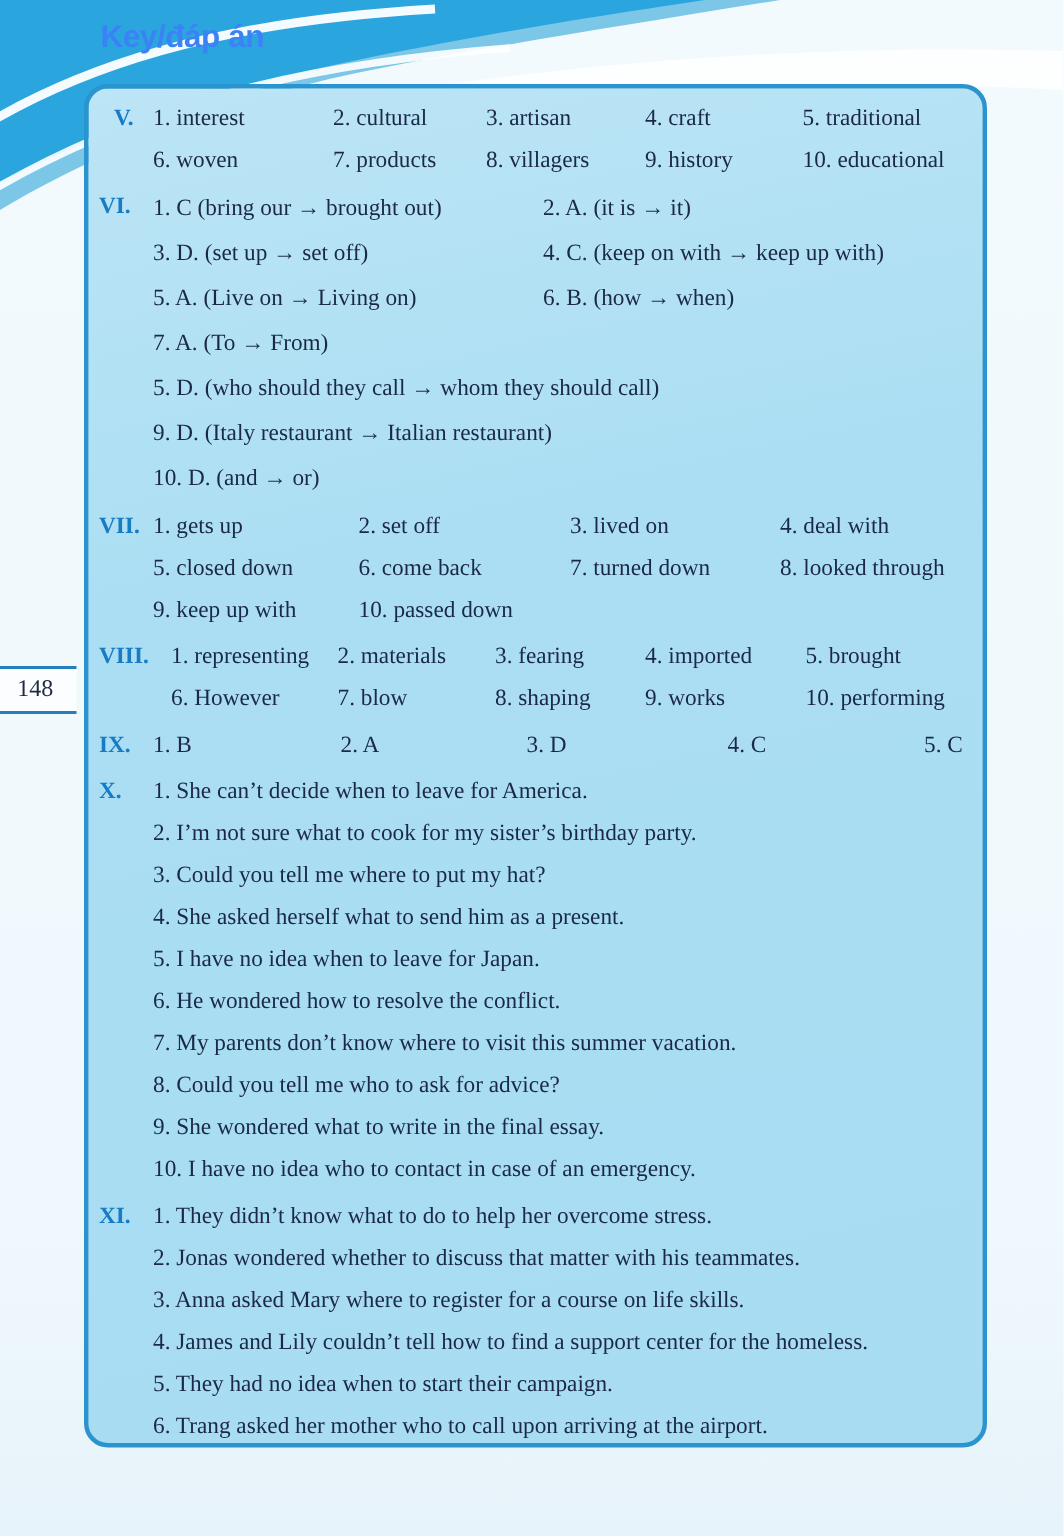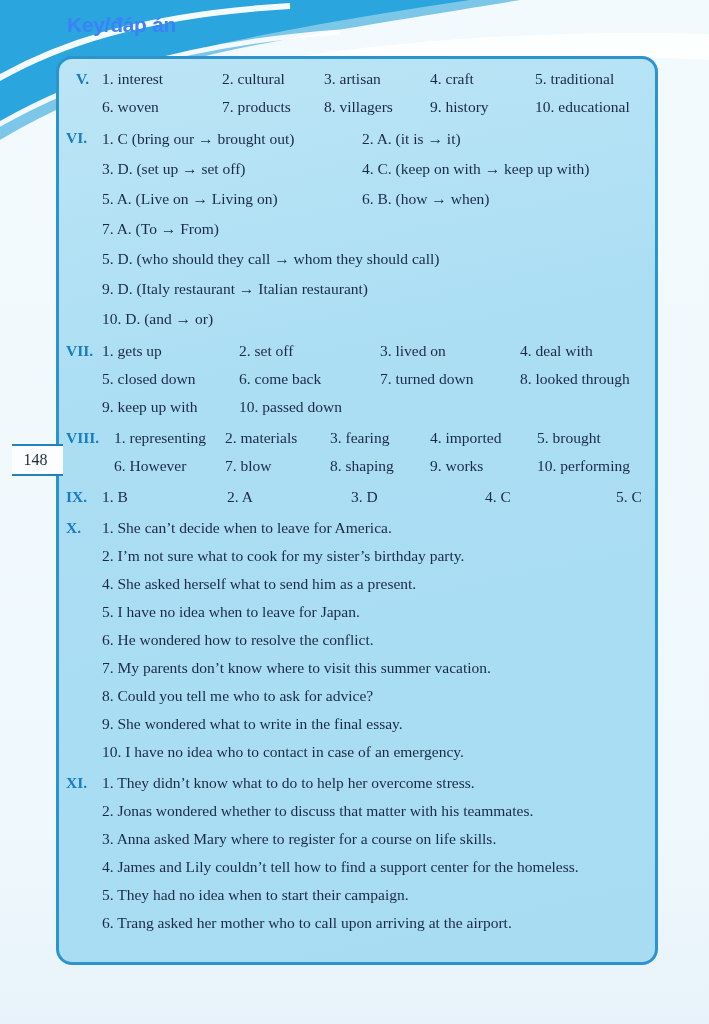--- a/index.html
+++ b/index.html
@@ -33,21 +33,21 @@
   .sec-vi .row{line-height:30px;}
   .cell{white-space:nowrap;}
   .cols-v   {grid-template-columns:120px 102px 106px 105px 1fr;}
   .cols-vi  {grid-template-columns:225px 1fr;gap:35px;}
   .cols-vii {grid-template-columns:137px 141px 140px 1fr;}
   .cols-viii{grid-template-columns:111px 105px 100px 107px 1fr;}
   .cols-ix  {grid-template-columns:81px 80px 90px 87px 1fr;gap:44px;}
   .cols-x,.cols-xi{grid-template-columns:1fr;}
   
   .page-number{
-    position:absolute;left:12px;top:444px;width:47px;z-index:3;
+    position:absolute;left:0;top:444px;width:47px;z-index:3;
     border-top:2px solid #2380bf;border-bottom:2px solid #2380bf;
     padding:5px 4px 5px 0;text-align:center;
     font-size:16px;color:#1f2b3e;background:#fbfdff;
   }
 </style>
 </head>
 <body>
 
 <div class="top-deco">
   <svg width="709" height="170" viewBox="0 0 709 170">
@@ -157,20 +157,23 @@
       </div>
       <div class="section sec-x">
         <span class="sec-label">X.</span>
         <div class="row cols-x">
           <span class="cell">1. She can’t decide when to leave for America.</span>
         </div>
         <div class="row cols-x">
           <span class="cell">2. I’m not sure what to cook for my sister’s birthday party.</span>
         </div>
         <div class="row cols-x">
+          <span class="cell">3. Could you tell me where to put my hat?</span>
+        </div>
+        <div class="row cols-x">
           <span class="cell">4. She asked herself what to send him as a present.</span>
         </div>
         <div class="row cols-x">
           <span class="cell">5. I have no idea when to leave for Japan.</span>
         </div>
         <div class="row cols-x">
           <span class="cell">6. He wondered how to resolve the conflict.</span>
         </div>
         <div class="row cols-x">
           <span class="cell">7. My parents don’t know where to visit this summer vacation.</span>

